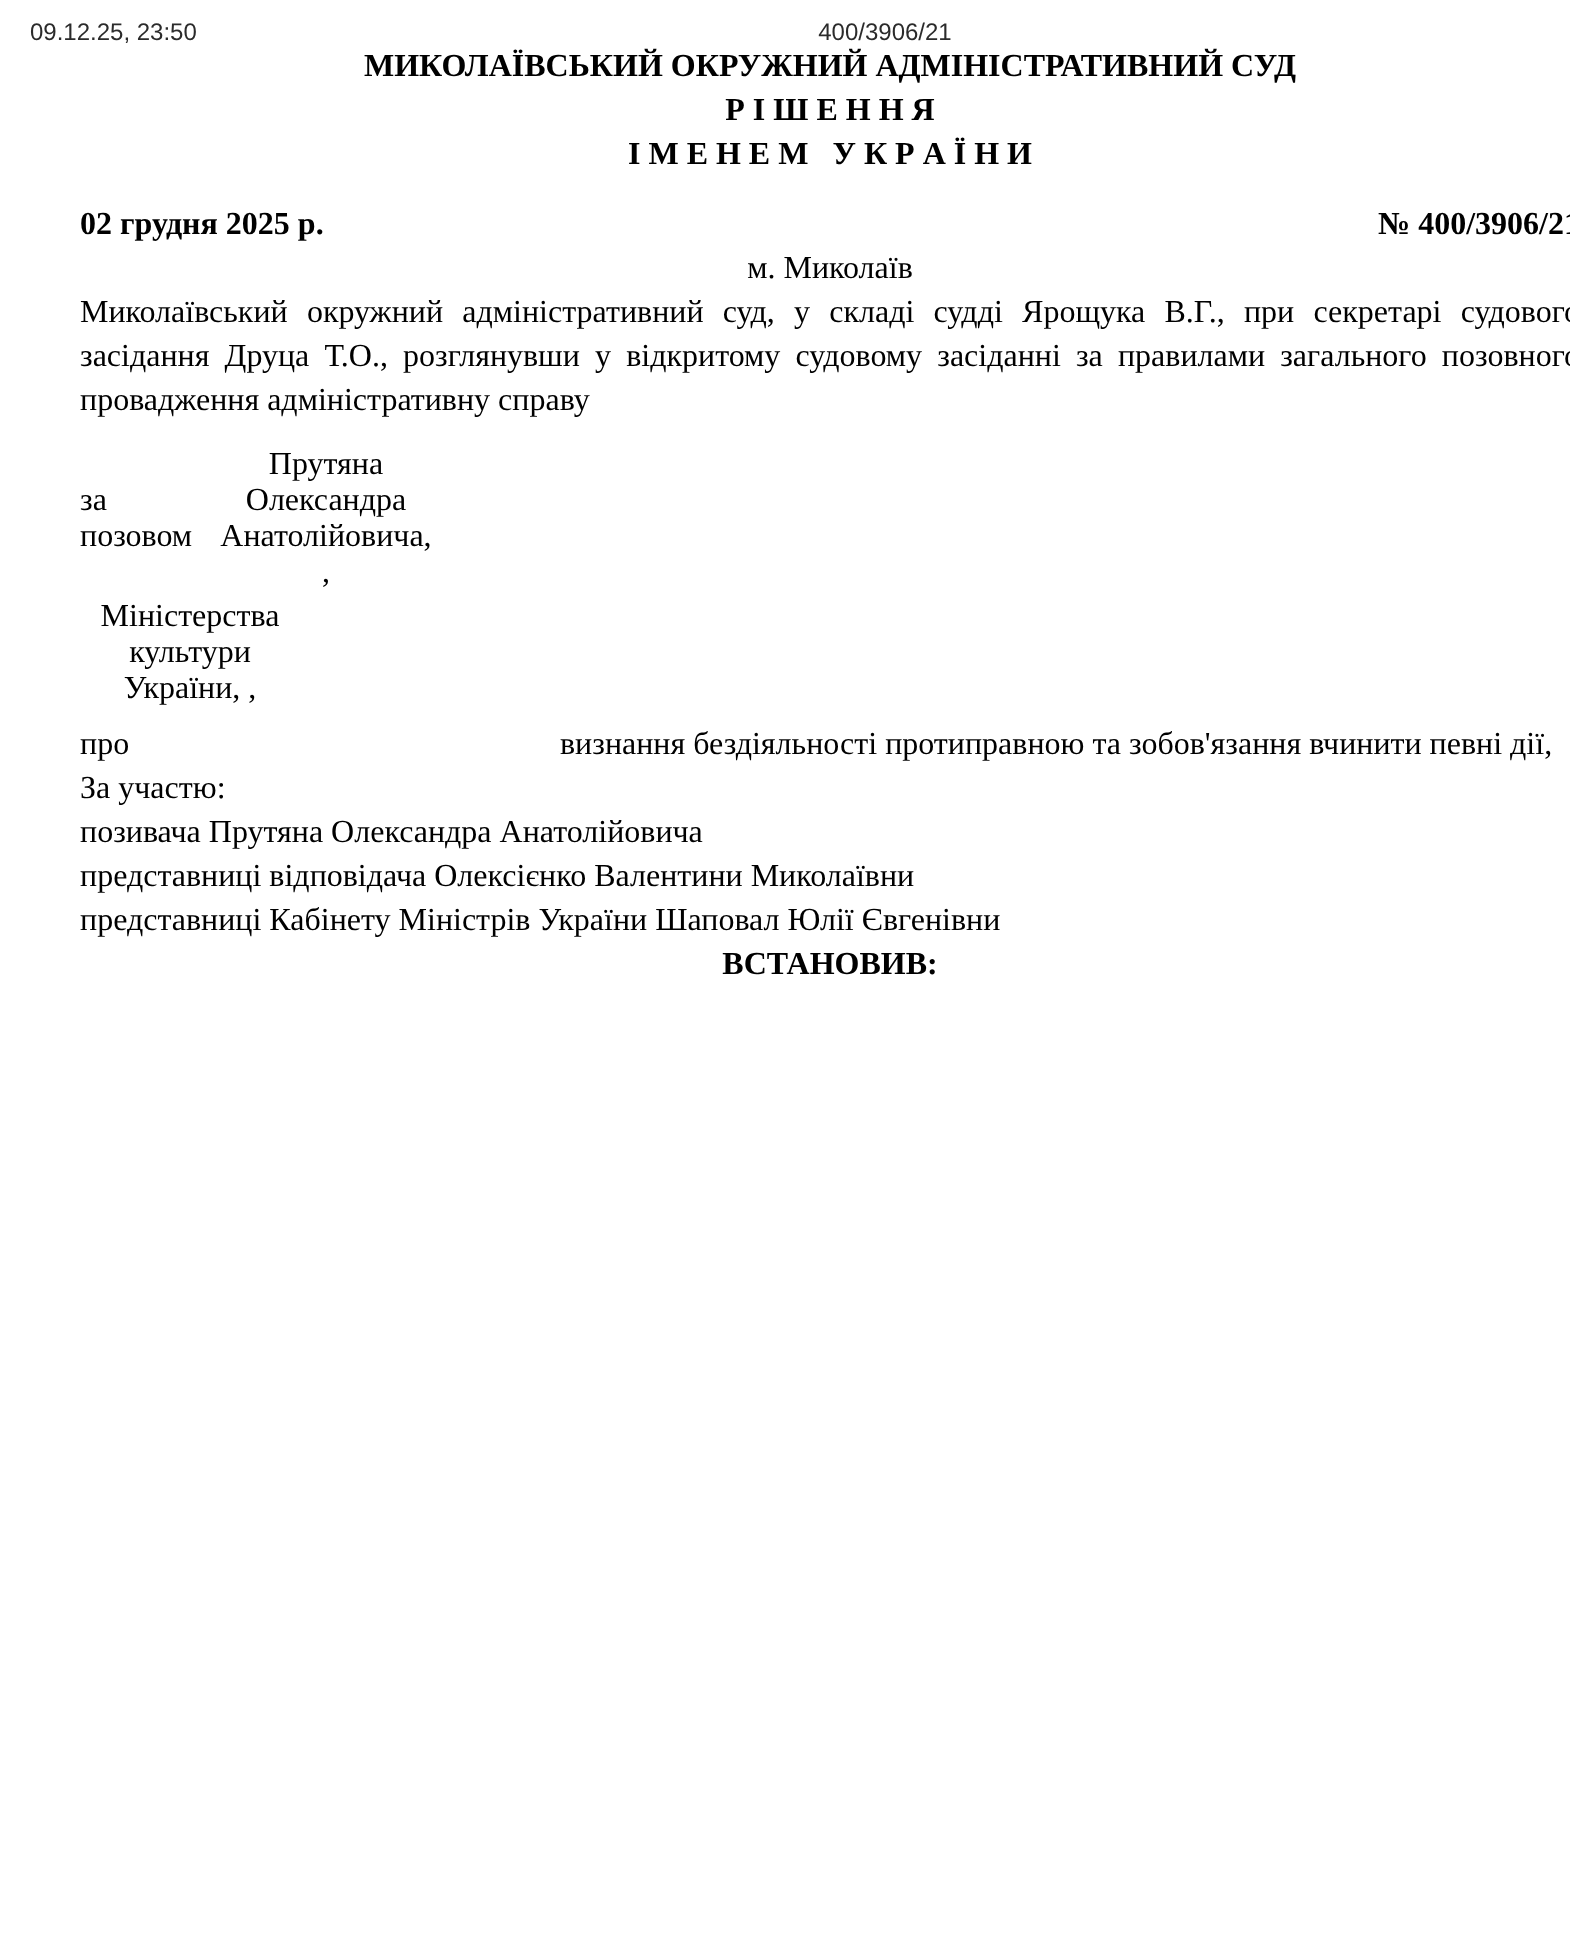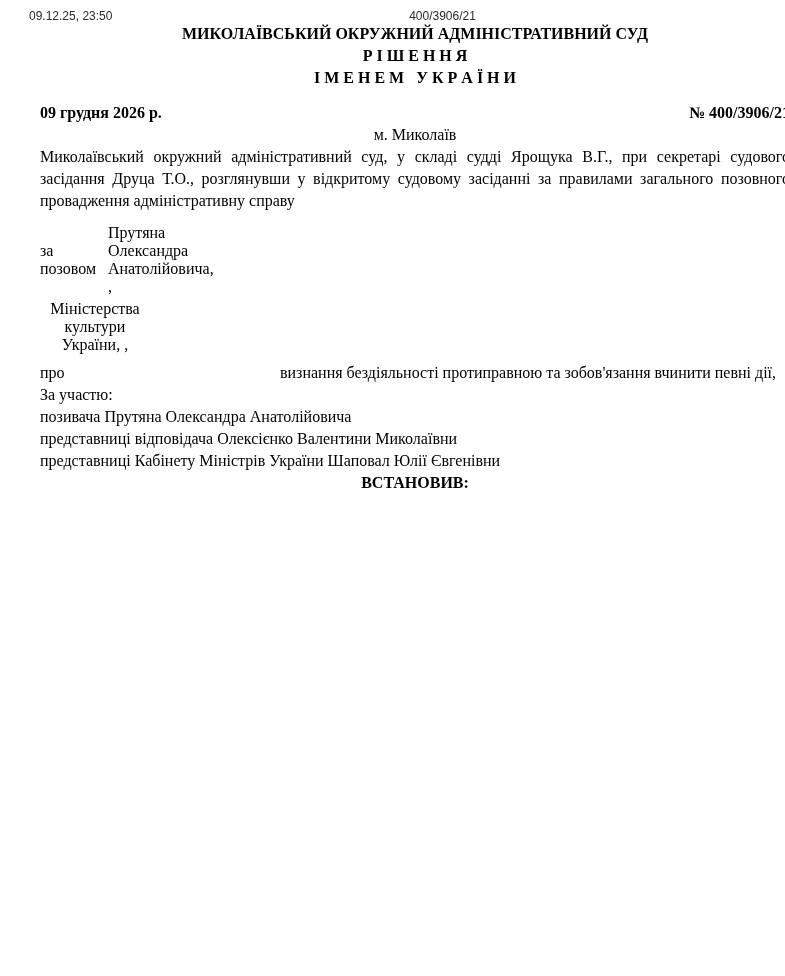--- a/index.html
+++ b/index.html
@@ -20,21 +20,21 @@
   .print-header {
     position: relative;
     padding-top: 9px;
     font-family: "Liberation Sans", sans-serif;
     font-size: 12px;
     line-height: 14px;
     color: #2b2b2b;
   }
   .ph-left {
     position: absolute;
-    left: 29px;
+    left: 15px;
     top: 9px;
     white-space: nowrap;
     text-align: center;
   }
   .ph-center {
     display: block;
     width: 885px;
     text-align: center;
   }
   .content {
@@ -59,21 +59,21 @@
   .intro { margin-top: 15px; text-align: justify; }
   .parties { margin-top: 12px; }
   .party-row {
     display: flex;
     align-items: center;
     line-height: 18px;
   }
   .party-row + .party-row { margin-top: 4px; }
   .party-label { font-weight: normal; }
   .row-1 .party-label { flex: 0 0 68px; }
-  .row-1 .party-value { width: 110px; }
+  .row-1 .party-value { width: 110px; text-align: center; }
   .row-2 .party-label { flex: 0 0 93px; }
   .row-2 .party-value { width: 110px; text-align: center; }
   .row-3 .party-label { flex: 0 0 98px; }
   .row-3 .party-value { width: 125px; }
   .row-4 { margin-top: 18px; }
   .row-4 .party-label { flex: 0 0 240px; }
   .row-4 .party-value { width: 503px; line-height: 22px; text-align: justify; }
   .participants-heading { margin-top: 28px; }
   .participant-line { margin-top: 11px; }
   .established {
@@ -94,21 +94,21 @@
 
   <div class="content">
 
     <p class="court-name">МИКОЛАЇВСЬКИЙ ОКРУЖНИЙ АДМІНІСТРАТИВНИЙ СУД</p>
 
     <p class="decision-title">Р І Ш Е Н Н Я</p>
 
     <p class="in-the-name">І М Е Н Е М   У К Р А Ї Н И</p>
 
     <div class="case-line">
-      <span>09 грудня 2026 р.</span>
+      <span>02 грудня 2025 р.</span>
       <span>№ 400/3906/21</span>
     </div>
 
     <p class="city-line">м. Миколаїв</p>
 
     <p class="intro">Миколаївський окружний адміністративний суд, у складі судді Ярощука В.Г., при секретарі судового засідання Друца Т.О., розглянувши у відкритому судовому засіданні за правилами загального позовного провадження адміністративну справу</p>
 
     <div class="parties">
 
       <div class="party-row row-1">

